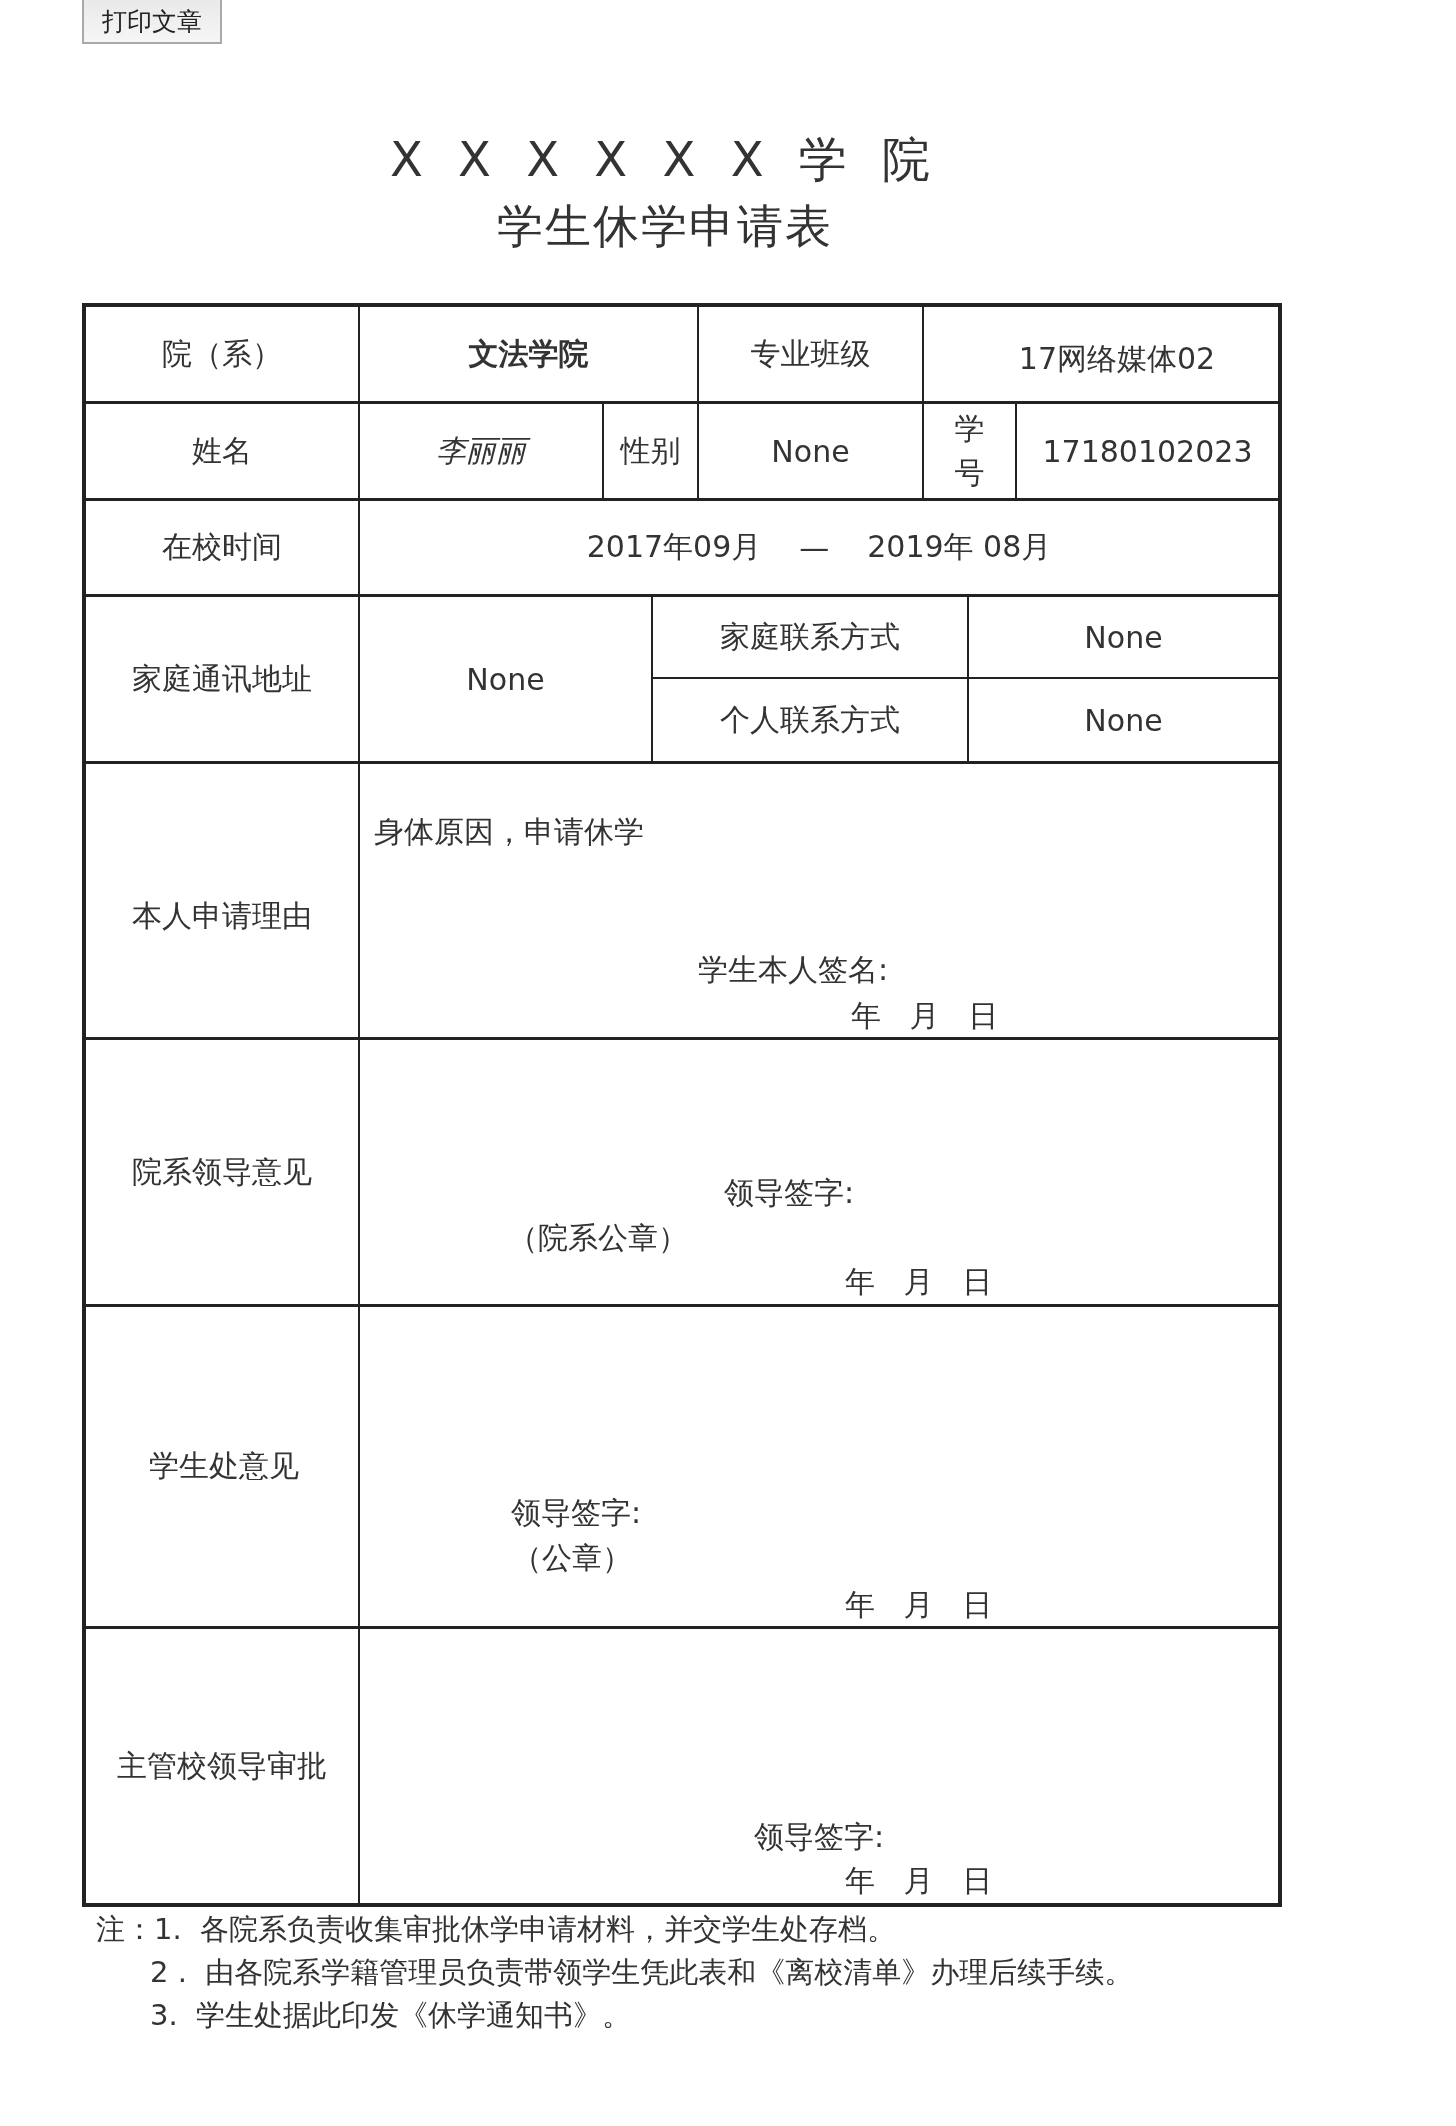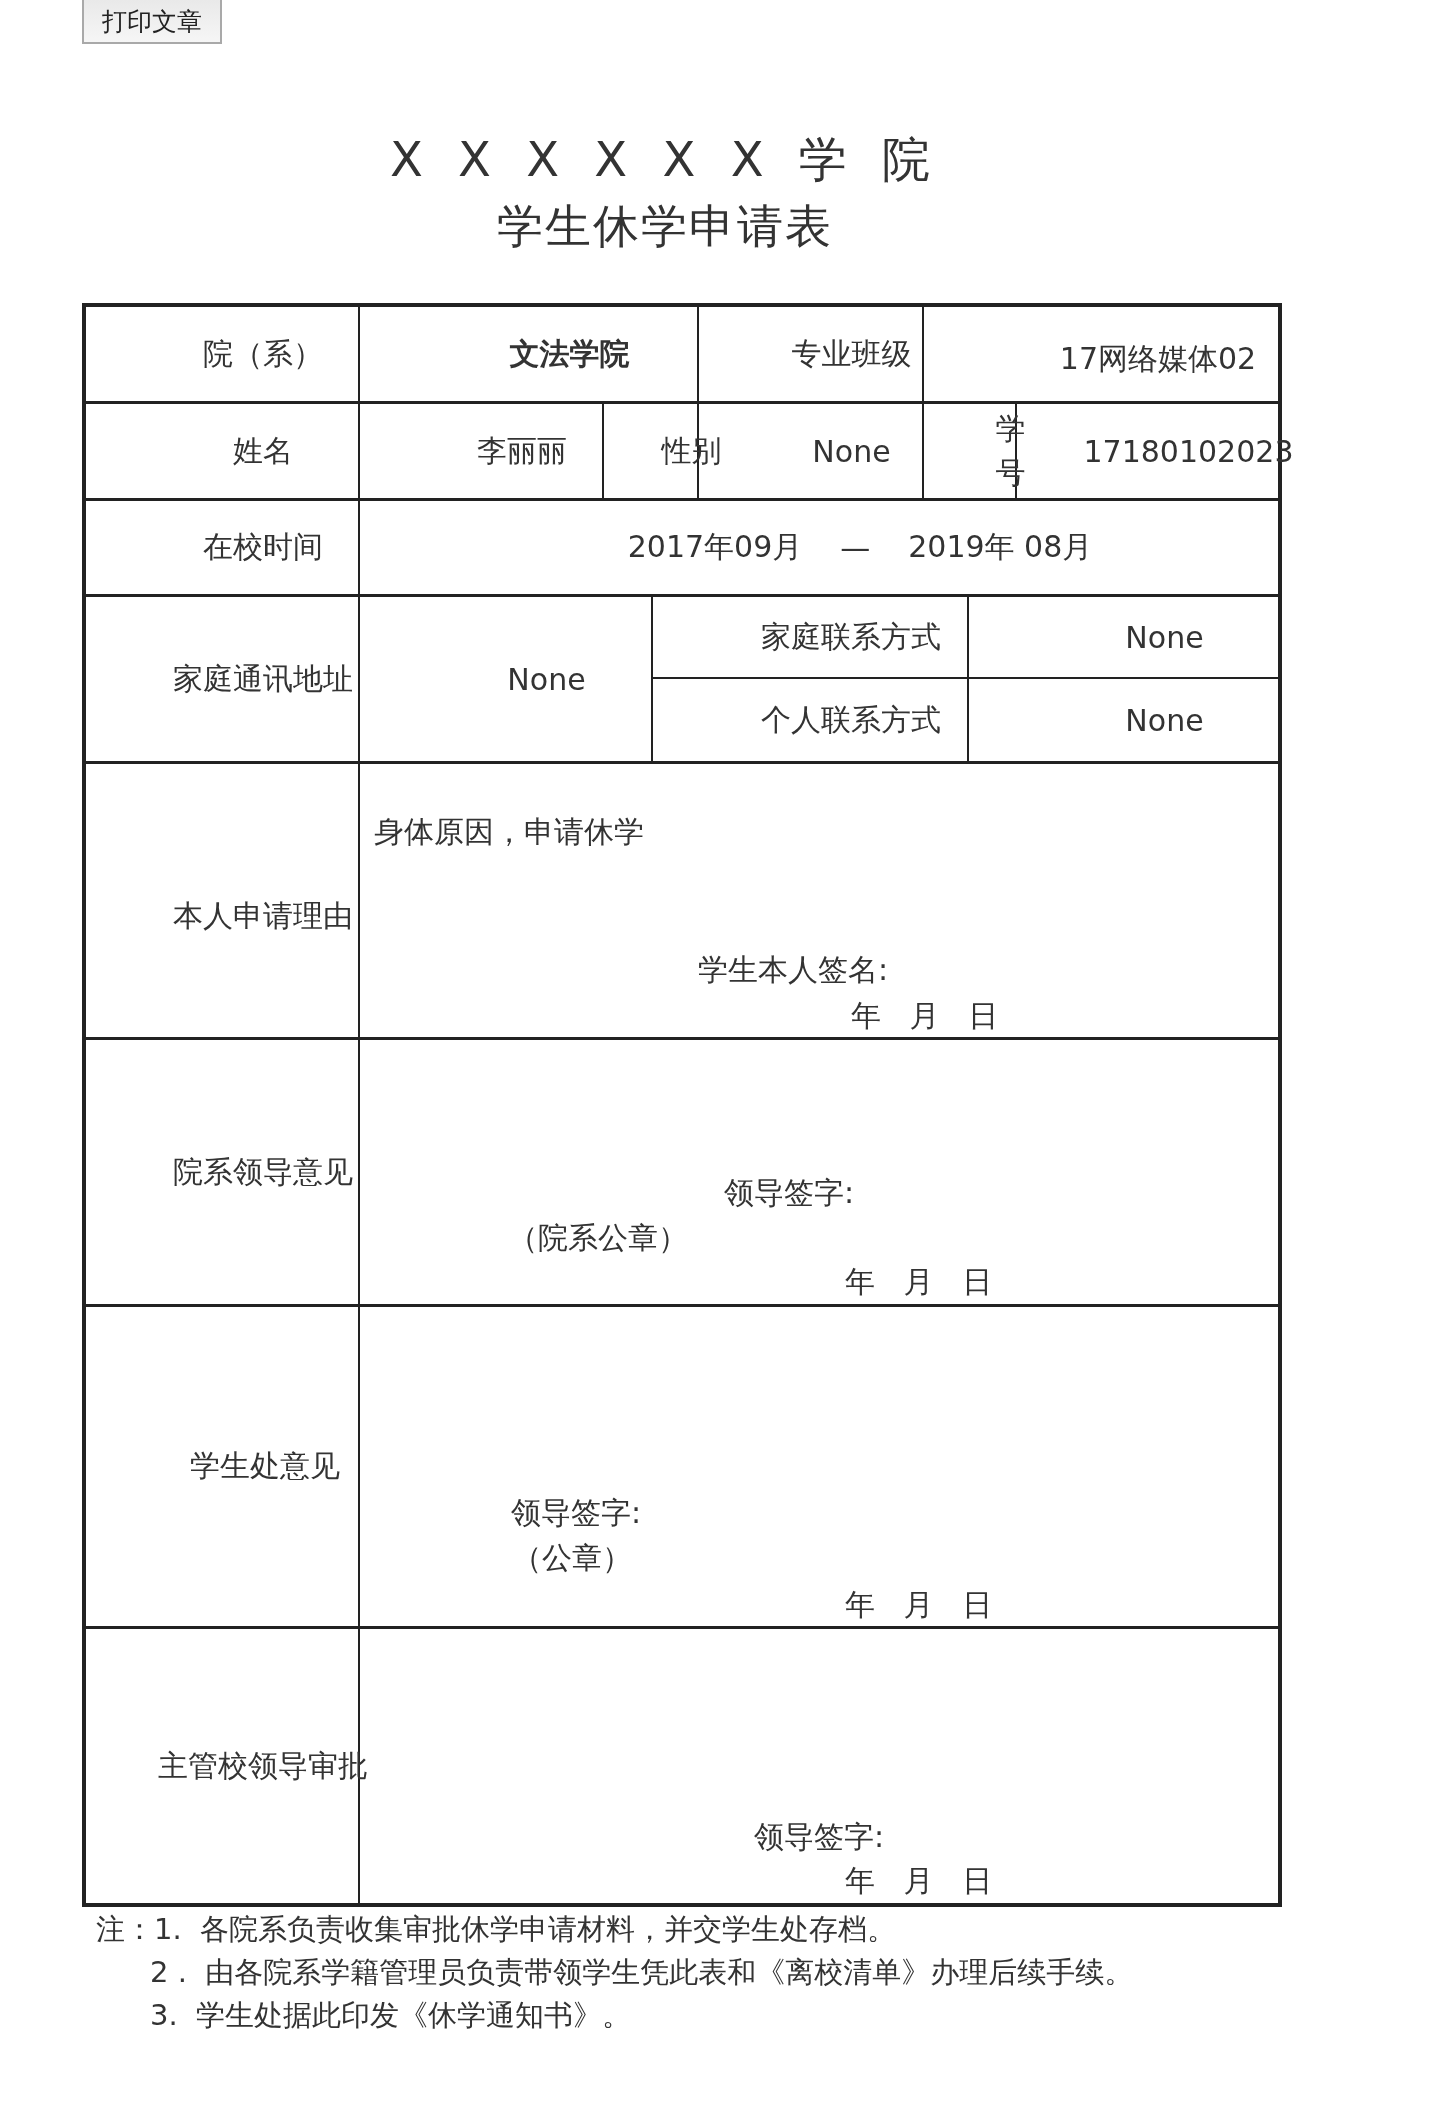--- a/index.html
+++ b/index.html
@@ -6,21 +6,21 @@
   body { width:1456px; height:2126px; position:relative; overflow:hidden;
          font-family:"DejaVu Sans","Liberation Sans",sans-serif; color:#333333; }
   .abs { position:absolute; }
   .print-btn { left:82px; top:0px; width:140px; height:44px; box-sizing:border-box;
     border:2px solid #a9a9a9; border-top:none; background:linear-gradient(#e9e9e9,#f6f6f6);
     font-size:25px; color:#222; display:flex; align-items:center; justify-content:center; cursor:pointer; }
   .title1 { left:0; width:1330px; top:128px; text-align:center; font-size:48px; letter-spacing:10px; color:#333; }
   .title2 { left:0; width:1330px; top:196px; text-align:center; font-size:46px; letter-spacing:2px; color:#333; }
   .hl { position:absolute; background:#222; }
   .cell { position:absolute; display:flex; align-items:center; justify-content:center;
-          font-size:30px; color:#333; text-align:center;padding-left:41px; }
+          font-size:30px; color:#333; text-align:center; }
   .txt { position:absolute; font-size:30px; color:#333; white-space:nowrap; }
   .note { position:absolute; font-size:29px; color:#333; white-space:nowrap; }
 </style>
 </head>
 <body>
 
 <div class="abs print-btn">打印文章</div>
 
 <div class="abs title1">X X X X X X 学 院</div>
 <div class="abs title2">学生休学申请表</div>
@@ -49,21 +49,21 @@
   <div class="hl" style="left:651px;top:594px;width:2px;height:169px;"></div>
   <div class="hl" style="left:967px;top:594px;width:2px;height:169px;"></div>
 </div>
 
 <div class="cell" style="left:86px;top:307px;width:272px;height:94px;">院（系）</div>
 <div class="cell" style="left:360px;top:307px;width:337px;height:94px;font-weight:bold;">文法学院</div>
 <div class="cell" style="left:699px;top:307px;width:223px;height:94px;border-radius:12px;">专业班级</div>
 <div class="cell" style="left:924px;top:307px;width:354px;height:105px;margin-left:16px;">17网络媒体02</div>
 
 <div class="cell" style="left:86px;top:404px;width:272px;height:94px;">姓名</div>
-<div class="cell" style="left:360px;top:404px;width:242px;height:94px;">李丽丽</div>
+<div class="cell" style="left:360px;top:404px;width:242px;height:94px;font-style:italic;">李丽丽</div>
 <div class="cell" style="left:604px;top:404px;width:93px;height:94px;">性别</div>
 <div class="cell" style="left:699px;top:404px;width:223px;height:94px;">None</div>
 <div class="cell" style="left:924px;top:404px;width:91px;height:94px;flex-direction:column;line-height:44px;">
   <span>学</span>
   <span>号</span>
 </div>
 <div class="cell" style="left:1017px;top:404px;width:261px;height:94px;">17180102023</div>
 
 <div class="cell" style="left:86px;top:501px;width:272px;height:93px;">在校时间</div>
 <div class="cell" style="left:360px;top:501px;width:918px;height:93px;">

